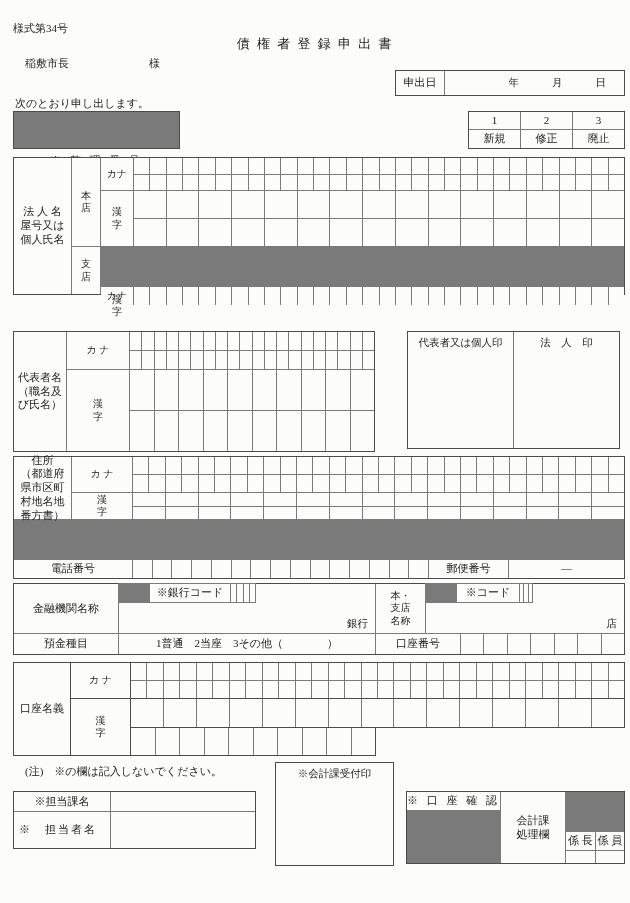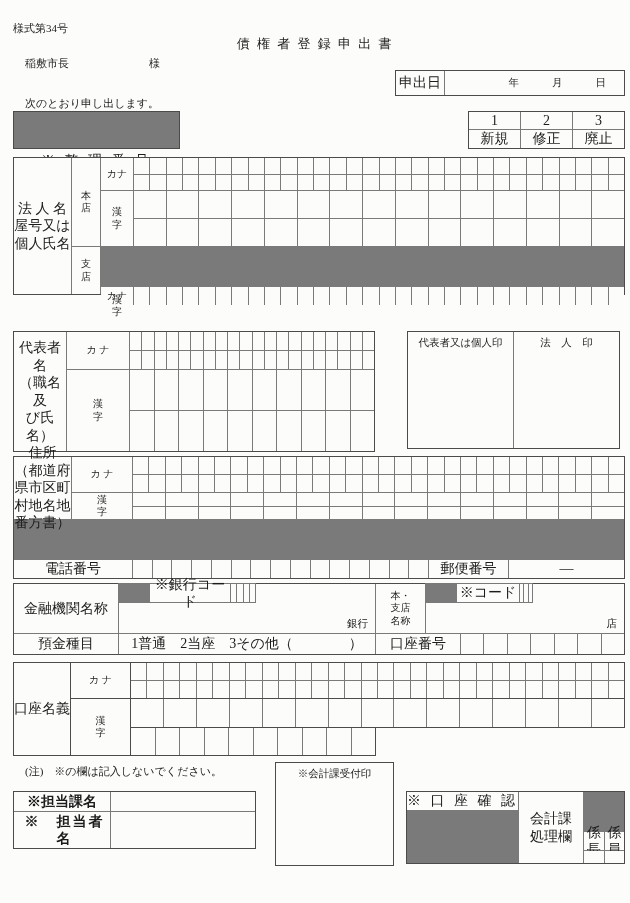--- a/index.html
+++ b/index.html
@@ -14,38 +14,38 @@
   #page{position:relative;width:630px;height:903px;background:var(--paper);overflow:hidden;}
 
   .abs{position:absolute;}
   .txt{font-size:11px;}
   .tbl{position:absolute;border:1px solid var(--bd);background:var(--ln);}
   .fill{width:100%;height:100%;display:flex;}
   .hrow{display:flex;gap:1px;background:var(--ln);min-width:0;min-height:0;}
   .vcol{display:flex;flex-direction:column;gap:1px;background:var(--ln);min-width:0;min-height:0;}
   .flex1{flex:1 1 0;min-width:0;min-height:0;}
   .lbl{background:var(--paper);display:flex;align-items:center;justify-content:center;
-       font-size:14px;text-align:center;line-height:1.25;}
+       font-size:11px;text-align:center;line-height:1.25;}
   .lbl.small{font-size:10px;}
   .pre{white-space:pre-line;}
   .cell{background:var(--paper);min-width:0;min-height:0;}
   .area{background:var(--paper);position:relative;min-width:0;min-height:0;}
   .grid{display:grid;gap:1px;background:var(--ln);grid-auto-rows:1fr;min-width:0;min-height:0;}
   .cols-30{grid-template-columns:repeat(30,1fr);}
   .cols-20{grid-template-columns:repeat(20,1fr);}
   .cols-15{grid-template-columns:repeat(15,1fr);}
   .cols-10{grid-template-columns:repeat(10,1fr);}
   .cols-7{grid-template-columns:repeat(7,1fr);}
   .cols-6{grid-template-columns:repeat(6,1fr);}
   .cols-4{grid-template-columns:repeat(4,1fr);}
   .cols-3{grid-template-columns:repeat(3,1fr);}
   .w26{width:26px;flex:none;} .w28{width:28px;flex:none;} .w32{width:32px;flex:none;}
   .w49{width:49px;flex:none;} .w52{width:52px;flex:none;} .w57{width:57px;flex:none;}
   .w60{width:60px;flex:none;} .w62{width:62px;flex:none;} .w64{width:64px;flex:none;}
-  .w79{width:79px;flex:none;} .w84{width:84px;flex:none;} .w96{width:96px;flex:none;font-weight:bold;}
+  .w79{width:79px;flex:none;} .w84{width:84px;flex:none;} .w96{width:96px;flex:none;}
   .w104{width:104px;flex:none;} .w114{width:114px;flex:none;} .w118{width:118px;flex:none;}
   .w256{width:256px;flex:none;} .w295{width:295px;flex:none;}
   .h18{height:18px;flex:none;margin-top:40px;} .h32{height:32px;flex:none;}
   .h35{height:35px;flex:none;} .h37{height:37px;flex:none;} .h49{height:49px;flex:none;} .ls3{letter-spacing:3px;}
   .strip{position:absolute;left:-1px;top:-1px;height:20px;display:flex;gap:1px;background:var(--ln);
          border:1px solid var(--ln);padding-left:31px;}
   .corner{position:absolute;right:7px;bottom:2px;font-size:10.5px;background:transparent;}
   .stamp-lbl{padding-top:4px;font-size:10.5px;text-align:center;}
 </style>
 </head>
@@ -60,21 +60,21 @@
     <span class="txt">様</span>
   </div>
 
   <div class="tbl" style="left:395px;top:70px;width:230px;height:26px">
     <div class="fill hrow">
       <div class="lbl" style="width:48px;flex:none">申出日</div>
       <div class="cell flex1" style="display:flex;align-items:center;justify-content:flex-end;padding-right:14px;font-size:10.5px;letter-spacing:4px">年　　月　　日</div>
     </div>
   </div>
 
-  <div class="abs txt" style="left:25px;top:96px">次のとおり申し出します。</div>
+  <div class="abs txt" style="left:15px;top:96px">次のとおり申し出します。</div>
 
   <div class="tbl" style="left:13px;top:111px;width:167px;height:38px">
     <div class="fill vcol">
       <div class="lbl ls3 h18" style="height:17px">※ 整 理 番 号</div>
       <div class="grid cols-6 flex1">
           <div class="cell"></div>
           <div class="cell"></div>
           <div class="cell"></div>
           <div class="cell"></div>
           <div class="cell"></div>

